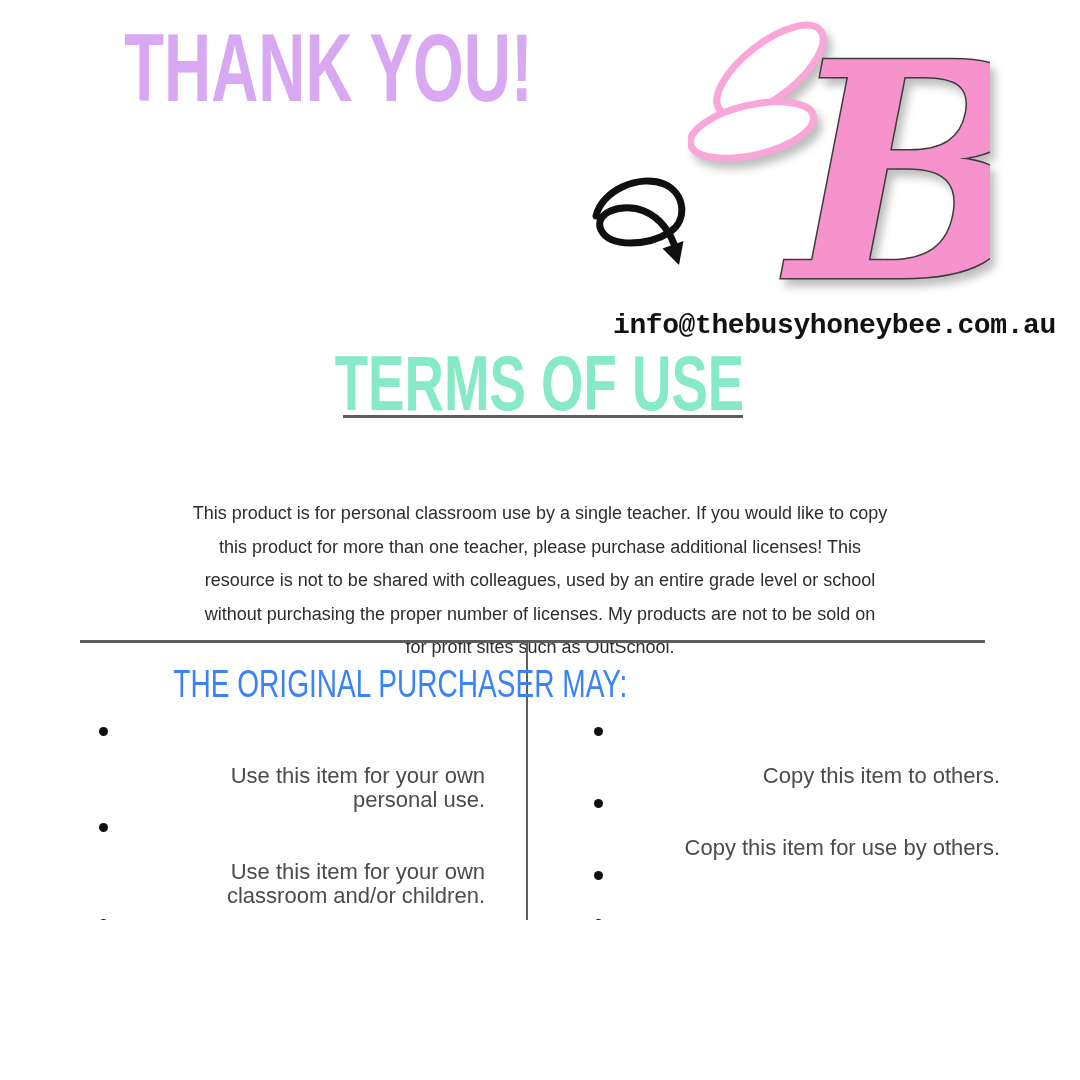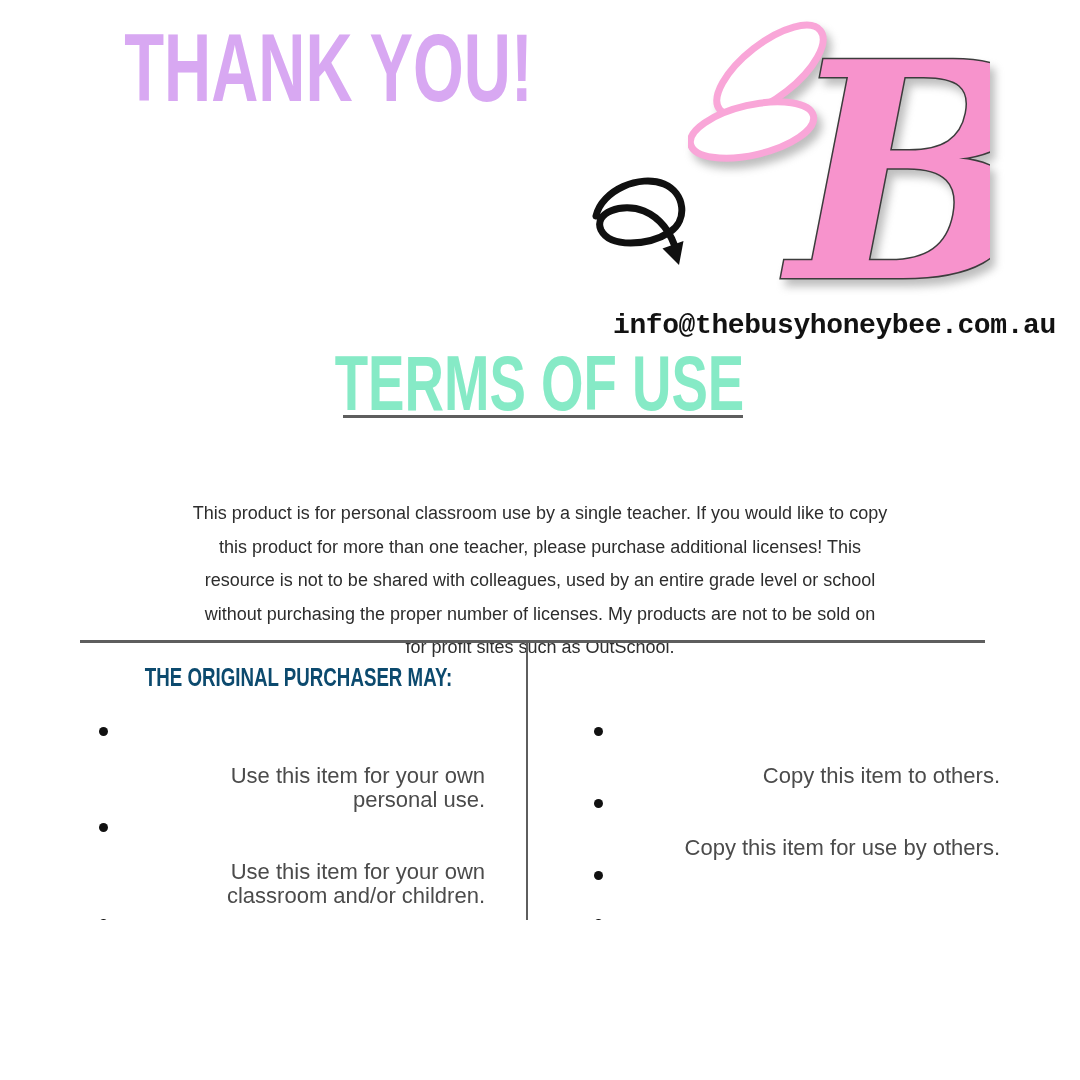--- a/index.html
+++ b/index.html
@@ -41,22 +41,22 @@
   }
   .terms-body{
     position:absolute;left:55px;top:449px;width:970px;text-align:center;
     font-size:18px;line-height:33.5px;color:#2d2d2d;white-space:pre-line;margin-top:48px;
   }
   
   .divider-h{position:absolute;left:80px;top:640px;width:905px;height:3px;background:var(--line_gray);}
   .divider-v{position:absolute;left:526px;top:641px;width:2px;height:422px;background:var(--line_gray);}
   
   .col-heading{
-    position:absolute;top:664px;text-align:center;font-weight:bold;font-size:26px;
-    line-height:1;color:#0c4a6e;
+    position:absolute;top:664px;text-align:center;font-weight:normal;font-size:39px;
+    line-height:1;color:#3b82f6;
   }
   .col-heading.left{left:85px;width:400px;}
   .col-heading.right{left:580px;width:420px;}
   ul.terms-list{
     position:absolute;top:716px;margin:0;padding:0;list-style:none;
   }
   ul.terms-list.left{left:85px;width:400px;}
   ul.terms-list.right{left:580px;width:420px;}
   ul.terms-list li{
     position:relative;padding-left:30px;text-align:right;

